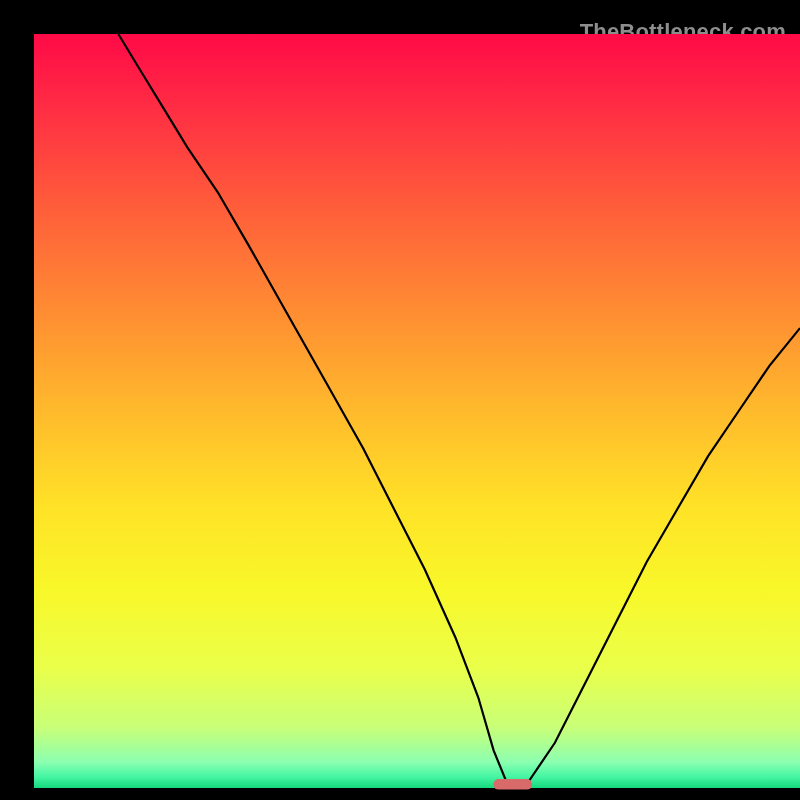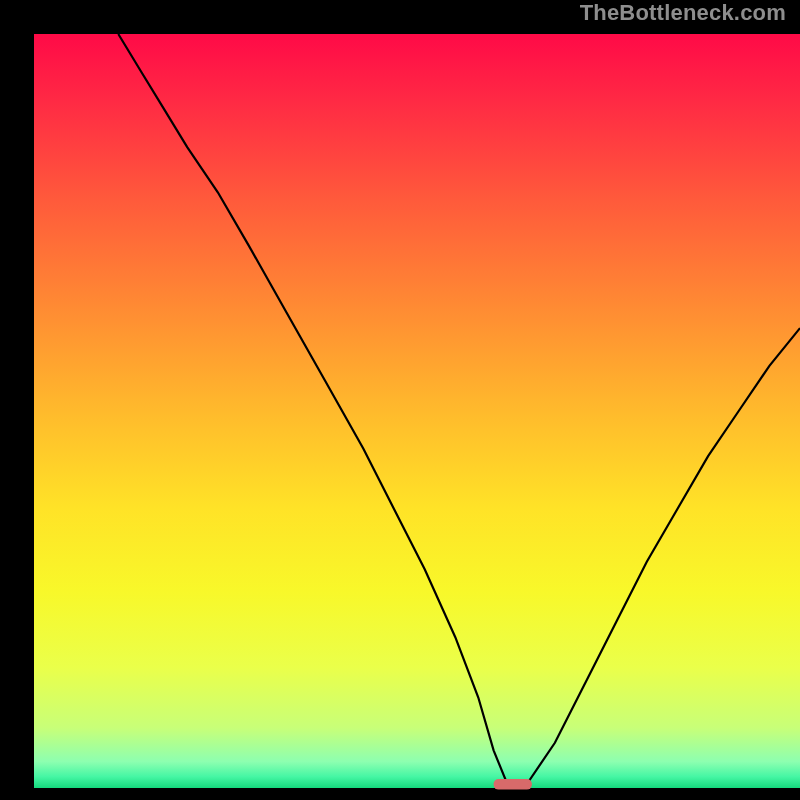--- a/index.html
+++ b/index.html
@@ -11,21 +11,21 @@
     overflow: hidden;
   }
   .stage {
     position: relative;
     width: 800px;
     height: 800px;
     background: #000000;
   }
   .watermark {
     position: absolute;
-    top: 0;
+    top: 19px;
     right: 14px;
     font-family: Arial, Helvetica, sans-serif;
     font-size: 22px;
     font-weight: 600;
     color: #8e8e8e;
     letter-spacing: 0.2px;
     user-select: none;
   }
   svg.plot {
     position: absolute;

